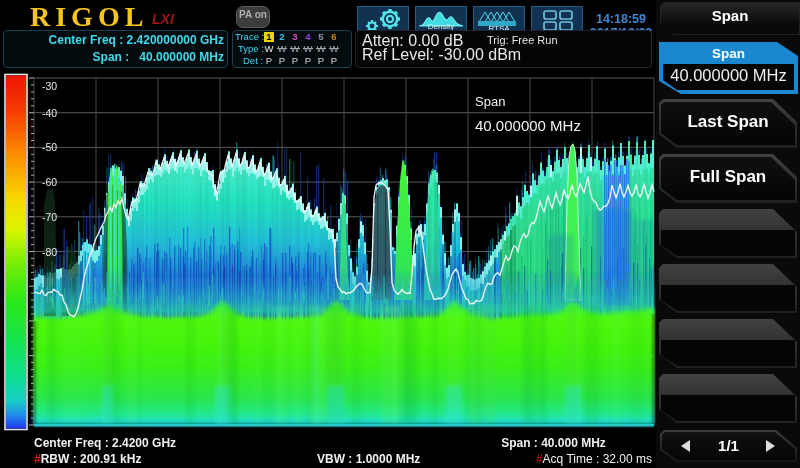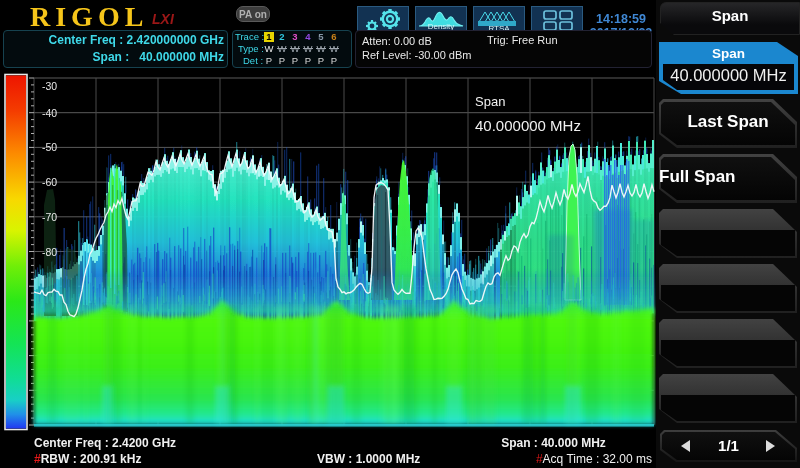--- a/index.html
+++ b/index.html
@@ -1926,21 +1926,21 @@
     <text x="42" y="186" font-size="10.5" fill="#e8e8e8" font-family="Liberation Sans, sans-serif">-60</text>
     <text x="42" y="221" font-size="10.5" fill="#e8e8e8" font-family="Liberation Sans, sans-serif">-70</text>
     <text x="42" y="256" font-size="10.5" fill="#e8e8e8" font-family="Liberation Sans, sans-serif">-80</text>
     <text x="475" y="106" font-size="13" fill="#f0f0f0" font-family="Liberation Sans, sans-serif">Span</text>
     <text x="475" y="131" font-size="15" fill="#f0f0f0" font-family="Liberation Sans, sans-serif">40.000000 MHz</text>
   </svg>
 
 <div class="abs" style="left:0;top:0;width:800px;height:30px;background:#000"></div>
 <div class="abs" style="left:30px;top:1px;font-family:'Liberation Serif',serif;font-weight:bold;font-size:28px;color:#f6c51a;letter-spacing:5px">RIGOL</div>
 <div class="abs" style="left:152px;top:11px;font-style:italic;font-weight:bold;font-size:14px;color:#9c1717">LXI</div>
-<div class="abs" style="left:236px;top:6px;width:34px;height:16px;background:#3c3c3c;border:1px solid #5a5a5a;border-radius:7px;color:#b0b0b0;font-size:10px;font-weight:bold;text-align:center;line-height:15px">PA on</div>
+<div class="abs" style="left:236px;top:6px;width:34px;height:22px;background:#3c3c3c;border:1px solid #5a5a5a;border-radius:7px;color:#b0b0b0;font-size:10px;font-weight:bold;text-align:center;line-height:15px">PA on</div>
 
 <div class="abs" style="left:357px;top:6px;width:52px;height:27px;background:#123252;border:1px solid #2a5a80"></div>
 <div class="abs" style="left:415px;top:6px;width:52px;height:27px;background:#123252;border:1px solid #2a5a80"></div>
 <div class="abs" style="left:473px;top:6px;width:52px;height:27px;background:#123252;border:1px solid #2a5a80"></div>
 <div class="abs" style="left:531px;top:6px;width:52px;height:27px;background:#123252;border:1px solid #2a5a80"></div>
 <svg class="abs" style="left:357px;top:6px" width="230" height="27" viewBox="0 0 230 27">
 
   <g fill="#55e2ea">
     <circle cx="33" cy="13" r="8.5"></circle>
     <g stroke="#55e2ea" stroke-width="3.4">
@@ -2020,39 +2020,39 @@
   <g fill="#d8d8d8">
     <text x="35" y="33" text-anchor="middle">P</text>
       <text x="48" y="33" text-anchor="middle">P</text>
     <text x="61" y="33" text-anchor="middle">P</text>
       <text x="74" y="33" text-anchor="middle">P</text>
     <text x="87" y="33" text-anchor="middle">P</text>
       <text x="100" y="33" text-anchor="middle">P</text>
   </g>
 </svg>
 <div class="abs" style="left:355px;top:30px;width:297px;height:38px;background:#050505;border:1px solid #223;border-radius:4px"></div>
-<div class="abs" style="left:362px;top:34px;color:#e8e8e8;font-size:11px;line-height:14px">Atten: 0.00 dB<br>Ref Level: -30.00 dBm</div>
+<div class="abs" style="left:362px;top:34px;color:#e8e8e8;font-size:16px;line-height:14px">Atten: 0.00 dB<br>Ref Level: -30.00 dBm</div>
 <div class="abs" style="left:487px;top:34px;color:#e8e8e8;font-size:11px">Trig: Free Run</div>
 
 <div class="abs" style="left:656px;top:0;width:144px;height:468px;background:#0a0a0a"></div>
 
 <div class="abs" style="left:660px;top:2px;width:140px;height:33px;background:linear-gradient(#262628,#0a0a0c 70%);border-radius:6px 0 0 2px;clip-path:polygon(0 0,100% 0,100% 100%,14px 100%,0 calc(100% - 12px));border:1px solid #222"></div>
 <div class="abs" style="left:660px;top:7px;width:140px;text-align:center;color:#fff;font-size:15px;font-weight:bold">Span</div>
 
 <div class="abs" style="left:659px;top:42px;width:139px;height:52px;background:#1b87cf;clip-path:polygon(0 0,118px 0,139px 14px,139px 100%,22px 100%,0 calc(100% - 13px))"></div>
 <div class="abs" style="left:659px;top:42px;width:139px;height:22px;text-align:center;color:#fff;font-size:13.5px;font-weight:bold;padding-top:4px">Span</div>
 <div class="abs" style="left:663px;top:64px;width:131px;height:26px;background:#050508;clip-path:polygon(0 0,100% 0,100% 100%,14px 100%,0 calc(100% - 10px))"></div>
 <div class="abs" style="left:663px;top:66px;width:131px;text-align:center;color:#f0f0f0;font-size:16.5px">40.000000 MHz</div>
 
 <div class="abs" style="left:659px;top:99px;width:138px;height:49px;background:linear-gradient(#424242,#2e2e2e 55%,#202020);clip-path:polygon(4px 0,114px 0,138px 23px,138px 100%,18px 100%,0 calc(100% - 14px),0 4px)"></div>
 <div class="abs" style="left:661px;top:102px;width:134px;height:43px;background:linear-gradient(#101010,#040404);clip-path:polygon(3px 0,110px 0,134px 23px,134px 100%,16px 100%,0 calc(100% - 12px),0 3px)"></div>
 <div class="abs" style="left:659px;top:112px;width:138px;text-align:center;color:#fff;font-size:17px;font-weight:bold">Last Span</div>
 <div class="abs" style="left:659px;top:154px;width:138px;height:49px;background:linear-gradient(#424242,#2e2e2e 55%,#202020);clip-path:polygon(4px 0,114px 0,138px 23px,138px 100%,18px 100%,0 calc(100% - 14px),0 4px)"></div>
 <div class="abs" style="left:661px;top:157px;width:134px;height:43px;background:linear-gradient(#101010,#040404);clip-path:polygon(3px 0,110px 0,134px 23px,134px 100%,16px 100%,0 calc(100% - 12px),0 3px)"></div>
-<div class="abs" style="left:659px;top:167px;width:138px;text-align:left;color:#fff;font-size:17px;font-weight:bold">Full Span</div>
+<div class="abs" style="left:659px;top:167px;width:138px;text-align:center;color:#fff;font-size:17px;font-weight:bold">Full Span</div>
 <div class="abs" style="left:659px;top:209px;width:138px;height:49px;background:linear-gradient(#424242,#2e2e2e 55%,#202020);clip-path:polygon(4px 0,114px 0,138px 23px,138px 100%,18px 100%,0 calc(100% - 14px),0 4px)"></div>
 <div class="abs" style="left:661px;top:230px;width:134px;height:26px;background:#050505;clip-path:polygon(0 0,100% 0,100% 100%,16px 100%,0 calc(100% - 11px))"></div>
 <div class="abs" style="left:659px;top:264px;width:138px;height:49px;background:linear-gradient(#424242,#2e2e2e 55%,#202020);clip-path:polygon(4px 0,114px 0,138px 23px,138px 100%,18px 100%,0 calc(100% - 14px),0 4px)"></div>
 <div class="abs" style="left:661px;top:285px;width:134px;height:26px;background:#050505;clip-path:polygon(0 0,100% 0,100% 100%,16px 100%,0 calc(100% - 11px))"></div>
 <div class="abs" style="left:659px;top:319px;width:138px;height:49px;background:linear-gradient(#424242,#2e2e2e 55%,#202020);clip-path:polygon(4px 0,114px 0,138px 23px,138px 100%,18px 100%,0 calc(100% - 14px),0 4px)"></div>
 <div class="abs" style="left:661px;top:340px;width:134px;height:26px;background:#050505;clip-path:polygon(0 0,100% 0,100% 100%,16px 100%,0 calc(100% - 11px))"></div>
 <div class="abs" style="left:659px;top:374px;width:138px;height:49px;background:linear-gradient(#424242,#2e2e2e 55%,#202020);clip-path:polygon(4px 0,114px 0,138px 23px,138px 100%,18px 100%,0 calc(100% - 14px),0 4px)"></div>
 <div class="abs" style="left:661px;top:395px;width:134px;height:26px;background:#050505;clip-path:polygon(0 0,100% 0,100% 100%,16px 100%,0 calc(100% - 11px))"></div>
 
 <div class="abs" style="left:660px;top:430px;width:137px;height:32px;background:linear-gradient(#3e3e3e,#2a2a2a 45%,#151515);clip-path:polygon(4px 0,116px 0,137px 18px,137px 100%,16px 100%,0 calc(100% - 12px),0 4px)"></div>

